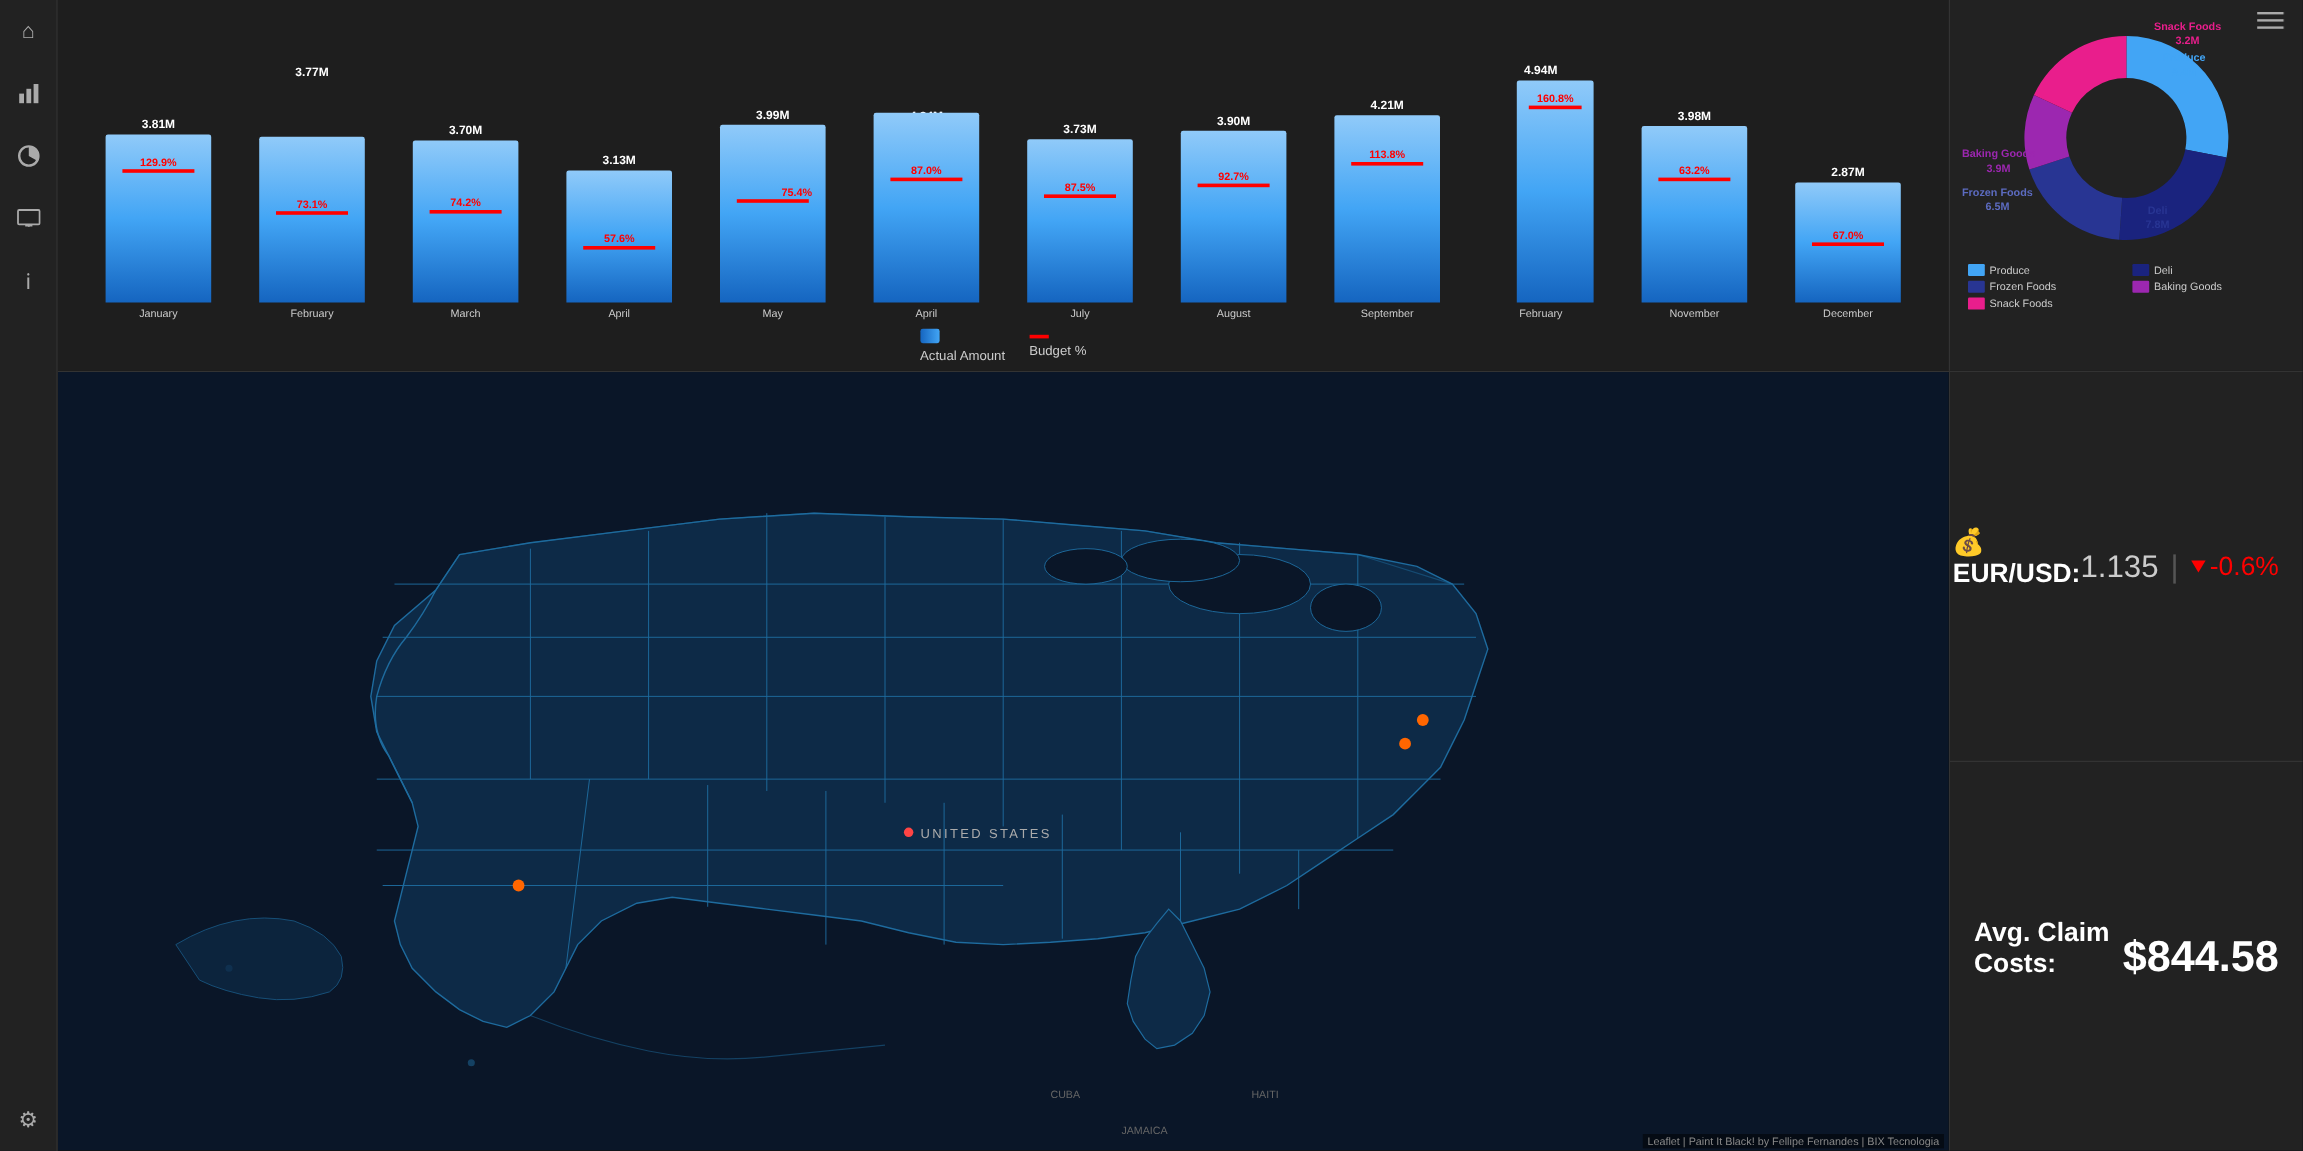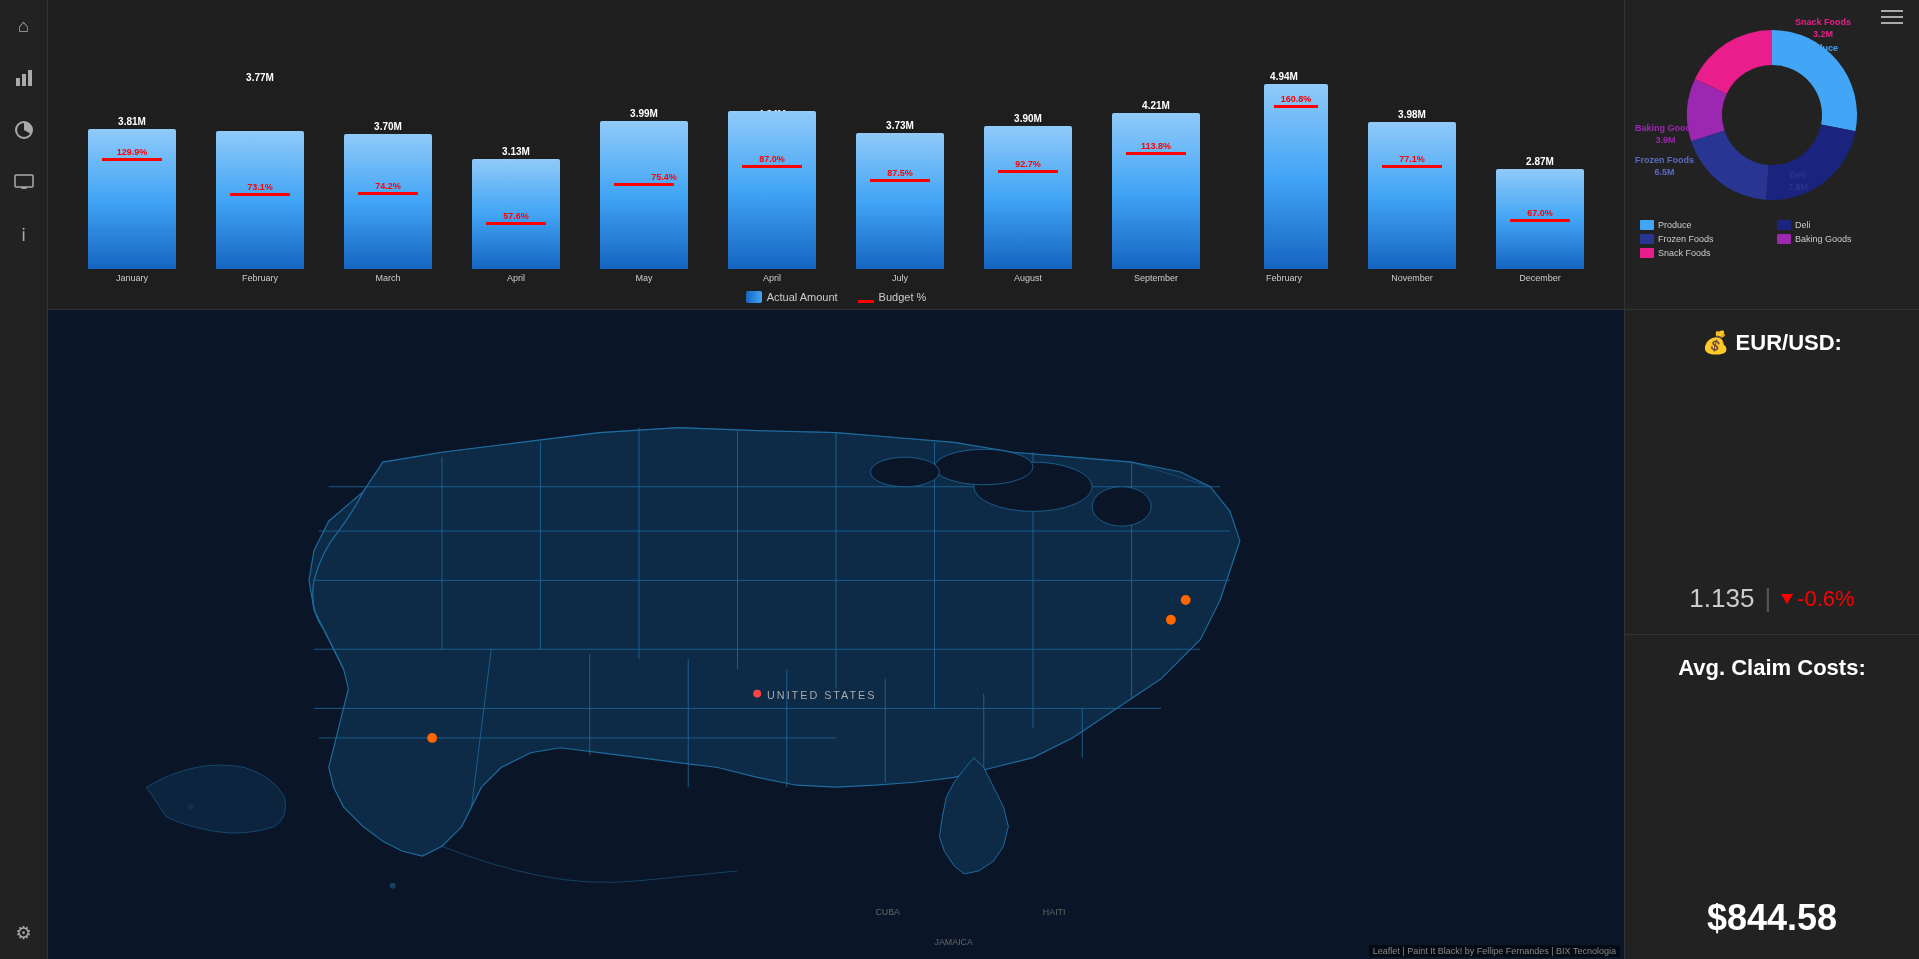--- a/index.html
+++ b/index.html
@@ -132,24 +132,25 @@
     .chart-legend {
       display: flex;
       align-items: center;
       gap: 20px;
       padding: 8px 0 6px 0;
       justify-content: center;
     }
 
     .legend-item {
       display: flex;
-      align-items: flex-end;
+      align-items: flex-start;
       gap: 5px;
       font-size: 11px;
       color: #ccc;
+      flex-direction: column;
     }
 
     .legend-swatch {
       width: 16px;
       height: 12px;
       border-radius: 2px;
     }
 
     .legend-line {
       width: 16px;
@@ -255,23 +256,23 @@
       width: 295px;
       background: #222;
       display: flex;
       flex-direction: column;
       border-left: 1px solid #333;
     }
 
     .info-panel {
       flex: 1;
       display: flex;
-      flex-direction: column;
-      align-items: center;
-      justify-content: space-between;
+      flex-direction: row;
+      align-items: center;
+      justify-content: flex-end;
       padding: 20px;
       border-bottom: 1px solid #333;
     }
 
     .info-panel:last-child { border-bottom: none; }
 
     .info-title {
       font-size: 22px;
       font-weight: bold;
       color: #fff;
@@ -476,21 +477,21 @@
         <div class="budget-label" style="bottom:165px; position:absolute; left:50%; transform:translateX(-50%); font-size:9px; color:red; font-weight:bold; white-space:nowrap;">160.8%</div>
       </div>
     </div>
     <div class="bar-month">February</div>
   </div>
           <div class="bar-group">
     <div class="bar-value">3.98M</div>
     <div class="bar-wrapper" style="height:147px; position:relative;">
       <div class="bar-rect" style="height:147px; width:100%; position:relative;">
         <div class="budget-marker" style="bottom:101px; position:absolute; left:15%; width:70%; height:3px; background:red;"></div>
-        <div class="budget-label" style="bottom:105px; position:absolute; left:50%; transform:translateX(-50%); font-size:9px; color:red; font-weight:bold; white-space:nowrap;">77.1%</div>
+        <div class="budget-label" style="bottom:105px; position:absolute; left:50%; transform:translateX(-50%); font-size:9px; color:red; font-weight:bold; white-space:nowrap;">63.2%</div>
       </div>
     </div>
     <div class="bar-month">November</div>
   </div>
           <div class="bar-group">
     <div class="bar-value">2.87M</div>
     <div class="bar-wrapper" style="height:100px; position:relative;">
       <div class="bar-rect" style="height:100px; width:100%; position:relative;">
         <div class="budget-marker" style="bottom:47px; position:absolute; left:15%; width:70%; height:3px; background:red;"></div>
         <div class="budget-label" style="bottom:51px; position:absolute; left:50%; transform:translateX(-50%); font-size:9px; color:red; font-weight:bold; white-space:nowrap;">67.0%</div>

